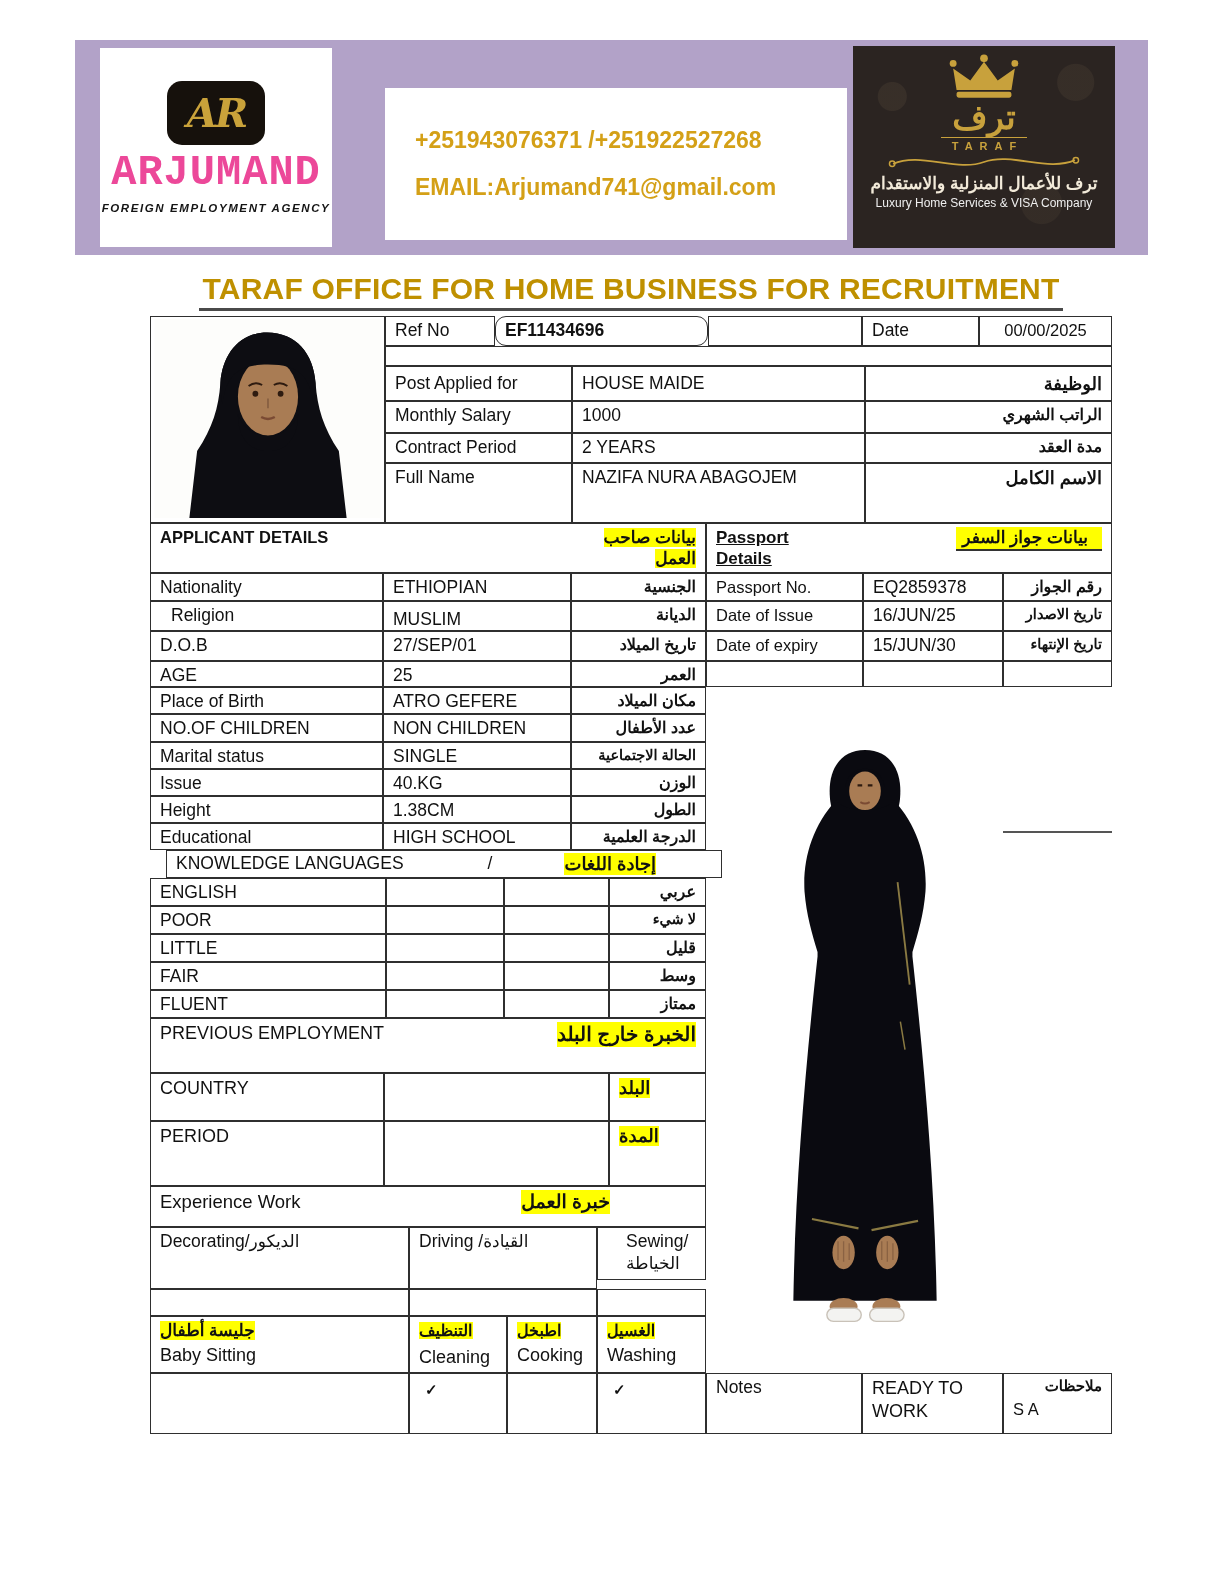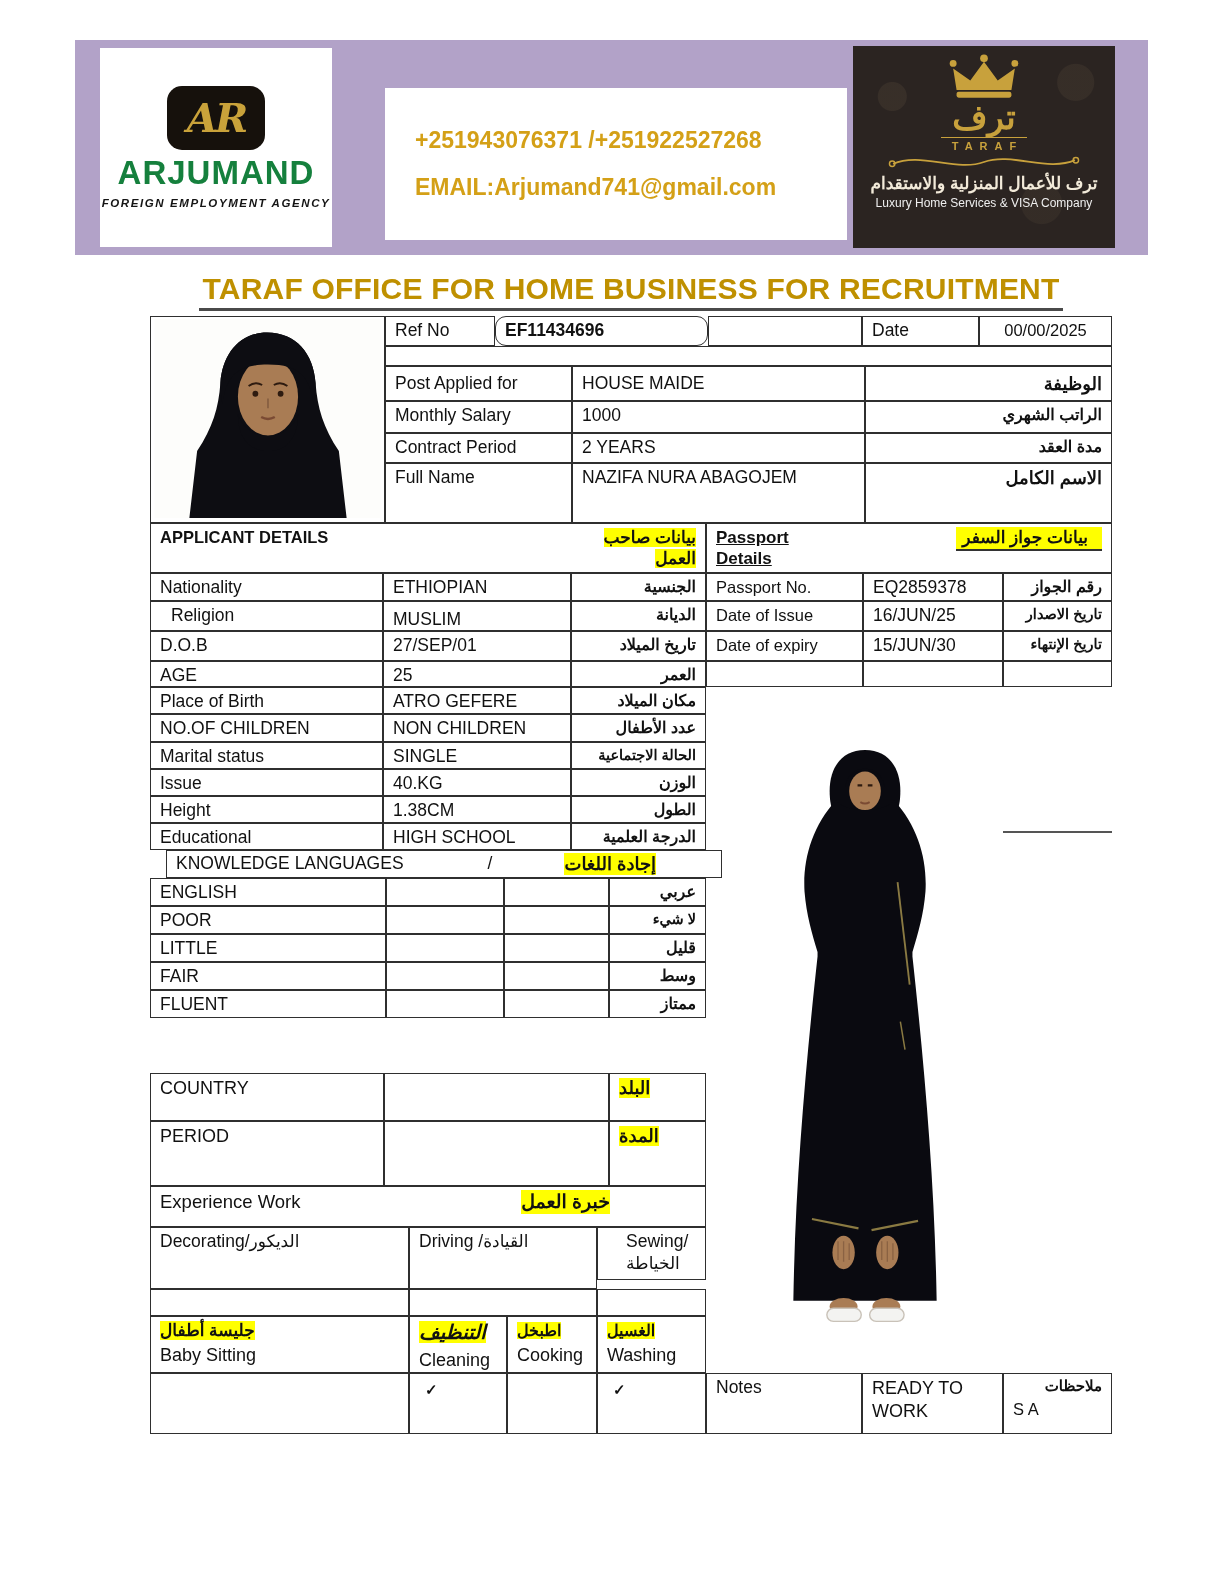--- a/index.html
+++ b/index.html
@@ -7,22 +7,22 @@
         font-family:"Liberation Sans",sans-serif;color:#111;overflow:hidden;}
 
   
   .banner{position:absolute;left:75px;top:40px;width:1073px;height:215px;background:#b2a2c8;}
   .logo-box{position:absolute;left:25px;top:8px;width:232px;height:199px;background:#fff;
             display:flex;flex-direction:column;align-items:center;justify-content:center;gap:5px;}
   .monogram{width:98px;height:64px;background:#16110c;border-radius:15px;
             display:flex;align-items:center;justify-content:center;}
   .monogram span{font-family:"DejaVu Serif",serif;font-style:italic;font-weight:700;
                  font-size:40px;color:#c9a23a;letter-spacing:-3px;line-height:1;}
-  .agency-name{font-family:Liberation Sans, sans-serif;font-weight:700;color:#15803d;
-               font-size:33px;letter-spacing:1px;line-height:1.1;}
+  .agency-name{font-family:Liberation Mono, monospace;font-weight:700;color:#ec4899;
+               font-size:42px;letter-spacing:1px;line-height:1.1;}
   .agency-tagline{font-size:11.5px;font-style:italic;font-weight:700;color:#141414;letter-spacing:1.6px;}
 
   .contact-box{position:absolute;left:310px;top:48px;width:462px;height:152px;background:#fff;
                display:flex;flex-direction:column;justify-content:center;gap:20px;
                padding-left:30px;box-sizing:border-box;}
   .contact-line{color:#d4a017;font-weight:700;font-size:23px;}
 
   .taraf-box{position:absolute;left:778px;top:6px;width:262px;height:202px;
      background:
        radial-gradient(circle at 15% 25%, rgba(205,175,125,0.08) 0 14px, transparent 15px),
@@ -240,20 +240,24 @@
     <div class="cell" style="left:0;top:646px;width:236px;height:28px;">FAIR</div>
     <div class="cell" style="left:236px;top:646px;width:118px;height:28px;"></div>
     <div class="cell" style="left:354px;top:646px;width:105px;height:28px;"></div>
     <div class="cell ar" style="left:459px;top:646px;width:97px;height:28px;">وسط</div>
 
     <div class="cell" style="left:0;top:674px;width:236px;height:28px;">FLUENT</div>
     <div class="cell" style="left:236px;top:674px;width:118px;height:28px;"></div>
     <div class="cell" style="left:354px;top:674px;width:105px;height:28px;"></div>
     <div class="cell ar" style="left:459px;top:674px;width:97px;height:28px;">ممتاز</div>
 
+    <div class="cell" style="left:0;top:702px;width:556px;height:55px;display:flex;justify-content:space-between;align-items:flex-start;">
+      <span style="font-size:18px;">PREVIOUS EMPLOYMENT</span>
+      <span class="hl ar" style="font-size:20px;">الخبرة خارج البلد</span>
+    </div>
 
     <div class="cell" style="left:0;top:757px;width:234px;height:48px;font-size:18px;">COUNTRY</div>
     <div class="cell" style="left:234px;top:757px;width:225px;height:48px;"></div>
     <div class="cell" style="left:459px;top:757px;width:97px;height:48px;"><span class="hl ar" style="font-size:18px;">البلد</span></div>
 
     <div class="cell" style="left:0;top:805px;width:234px;height:65px;font-size:18px;">PERIOD</div>
     <div class="cell" style="left:234px;top:805px;width:225px;height:65px;"></div>
     <div class="cell" style="left:459px;top:805px;width:97px;height:65px;"><span class="hl ar" style="font-size:18px;">المدة</span></div>
 
     <div class="cell" style="left:0;top:870px;width:556px;height:41px;display:flex;justify-content:space-between;align-items:flex-start;">
@@ -274,21 +278,21 @@
 
     <div class="cell" style="left:0;top:973px;width:259px;height:27px;"></div>
     <div class="cell" style="left:259px;top:973px;width:188px;height:27px;"></div>
     <div class="cell" style="left:447px;top:973px;width:109px;height:27px;"></div>
 
     <div class="cell" style="left:0;top:1000px;width:259px;height:57px;">
       <div><span class="hl ar" style="font-size:17px;">جليسة أطفال</span></div>
       <div style="font-size:18px;margin-top:2px;">Baby Sitting</div>
     </div>
     <div class="cell" style="left:259px;top:1000px;width:98px;height:57px;">
-      <div><span class="hl ar" style="font-size:20px;font-style:italic;">التنظيف</span></div>
+      <div><span class="hl ar" style="font-size:16px;">التنظيف</span></div>
       <div style="font-size:18px;margin-top:4px;">Cleaning</div>
     </div>
     <div class="cell" style="left:357px;top:1000px;width:90px;height:57px;">
       <div><span class="hl ar" style="font-size:16px;">اطبخل</span></div>
       <div style="font-size:18px;margin-top:2px;">Cooking</div>
     </div>
     <div class="cell" style="left:447px;top:1000px;width:109px;height:57px;">
       <div><span class="hl ar" style="font-size:16px;">الغسيل</span></div>
       <div style="font-size:18px;margin-top:2px;">Washing</div>
     </div>

